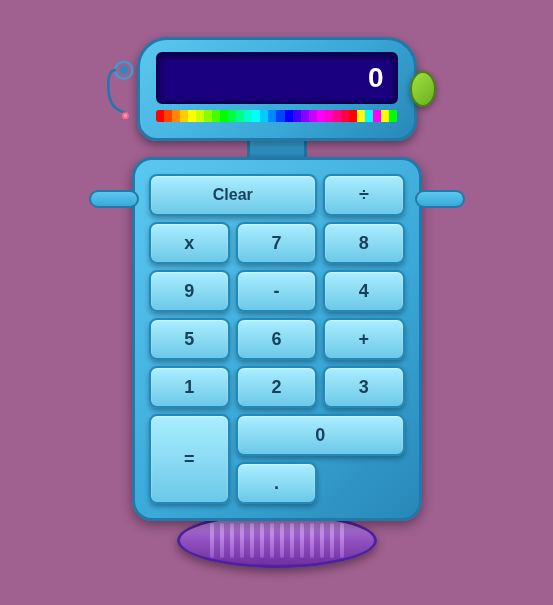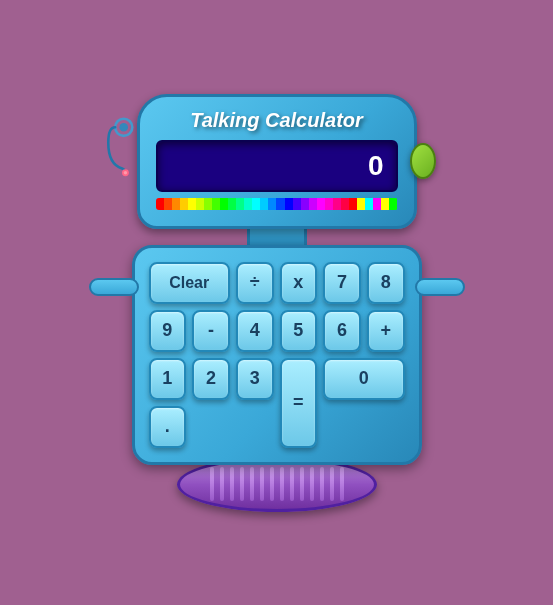--- a/index.html
+++ b/index.html
@@ -145,21 +145,21 @@
       width: 50px;
       height: 18px;
       background: linear-gradient(180deg, #5bc8f0, #3aa8d8);
       border-radius: 9px;
       border: 2px solid #2278a8;
     }
 
     
     .keypad {
       display: grid;
-      grid-template-columns: repeat(6, 1fr);
+      grid-template-columns: repeat(3, 1fr);
       gap: 6px;
     }
 
     .btn {
       background: linear-gradient(180deg, #aaeeff, #6cc8e8);
       border: 2px solid #2288b8;
       border-radius: 8px;
       font-size: 18px;
       font-weight: bold;
       color: #1a4060;
@@ -259,21 +259,20 @@
         <circle cx="22" cy="12" r="10" fill="none" stroke="#4499cc" stroke-width="3"></circle>
         <circle cx="22" cy="12" r="5" fill="#3388bb"></circle>
         <path d="M12,12 Q4,12 4,30 Q4,55 20,60 Q24,62 24,65" fill="none" stroke="#2277aa" stroke-width="3" stroke-linecap="round"></path>
         <circle cx="24" cy="65" r="4" fill="#ff6688"></circle>
         <circle cx="24" cy="65" r="2" fill="#ff99aa"></circle>
       </svg>
     </div>
 
     <div class="ear-right"></div>
 
-    <div class="title">Talking Calculator</div>
 
     <div class="display-screen">
       <span class="display-value">0</span>
     </div>
 
     <div class="rainbow-strip" id="rainbow-strip">
     <div class="rainbow-cell" style="background-color: rgb(255, 0, 0);"></div>
         <div class="rainbow-cell" style="background-color: rgb(255, 68, 0);"></div>
         <div class="rainbow-cell" style="background-color: rgb(255, 136, 0);"></div>
         <div class="rainbow-cell" style="background-color: rgb(255, 204, 0);"></div>

